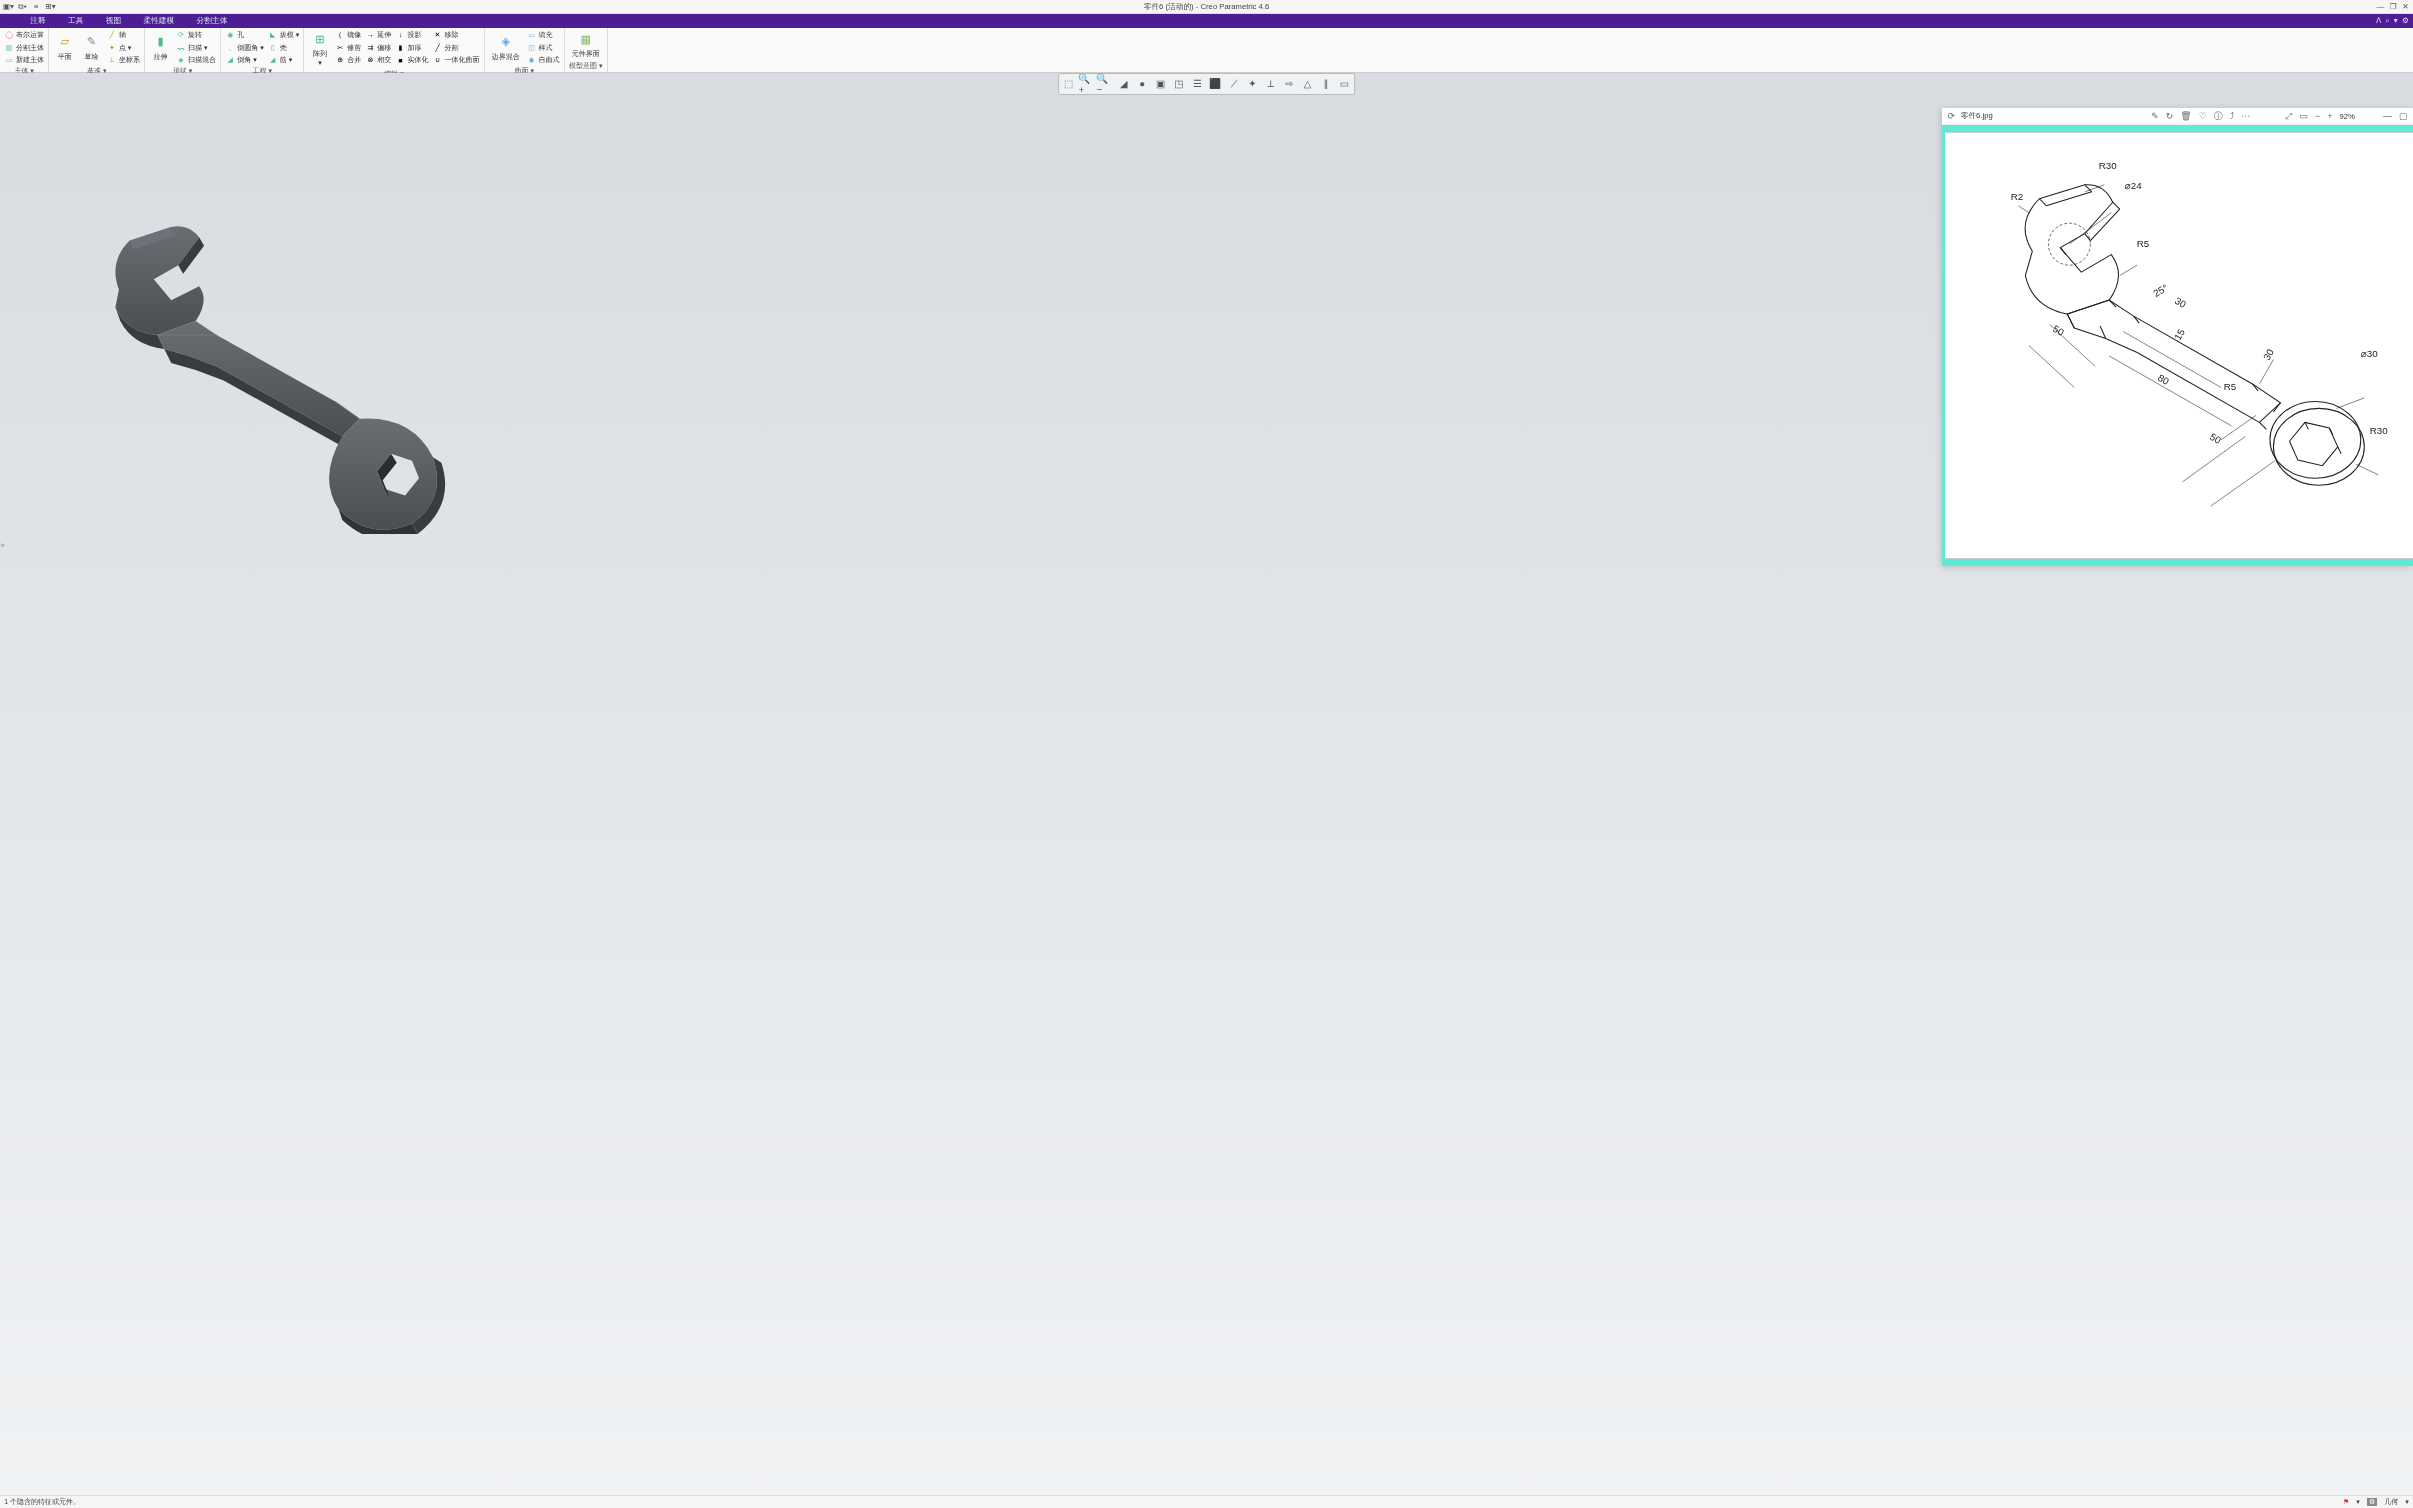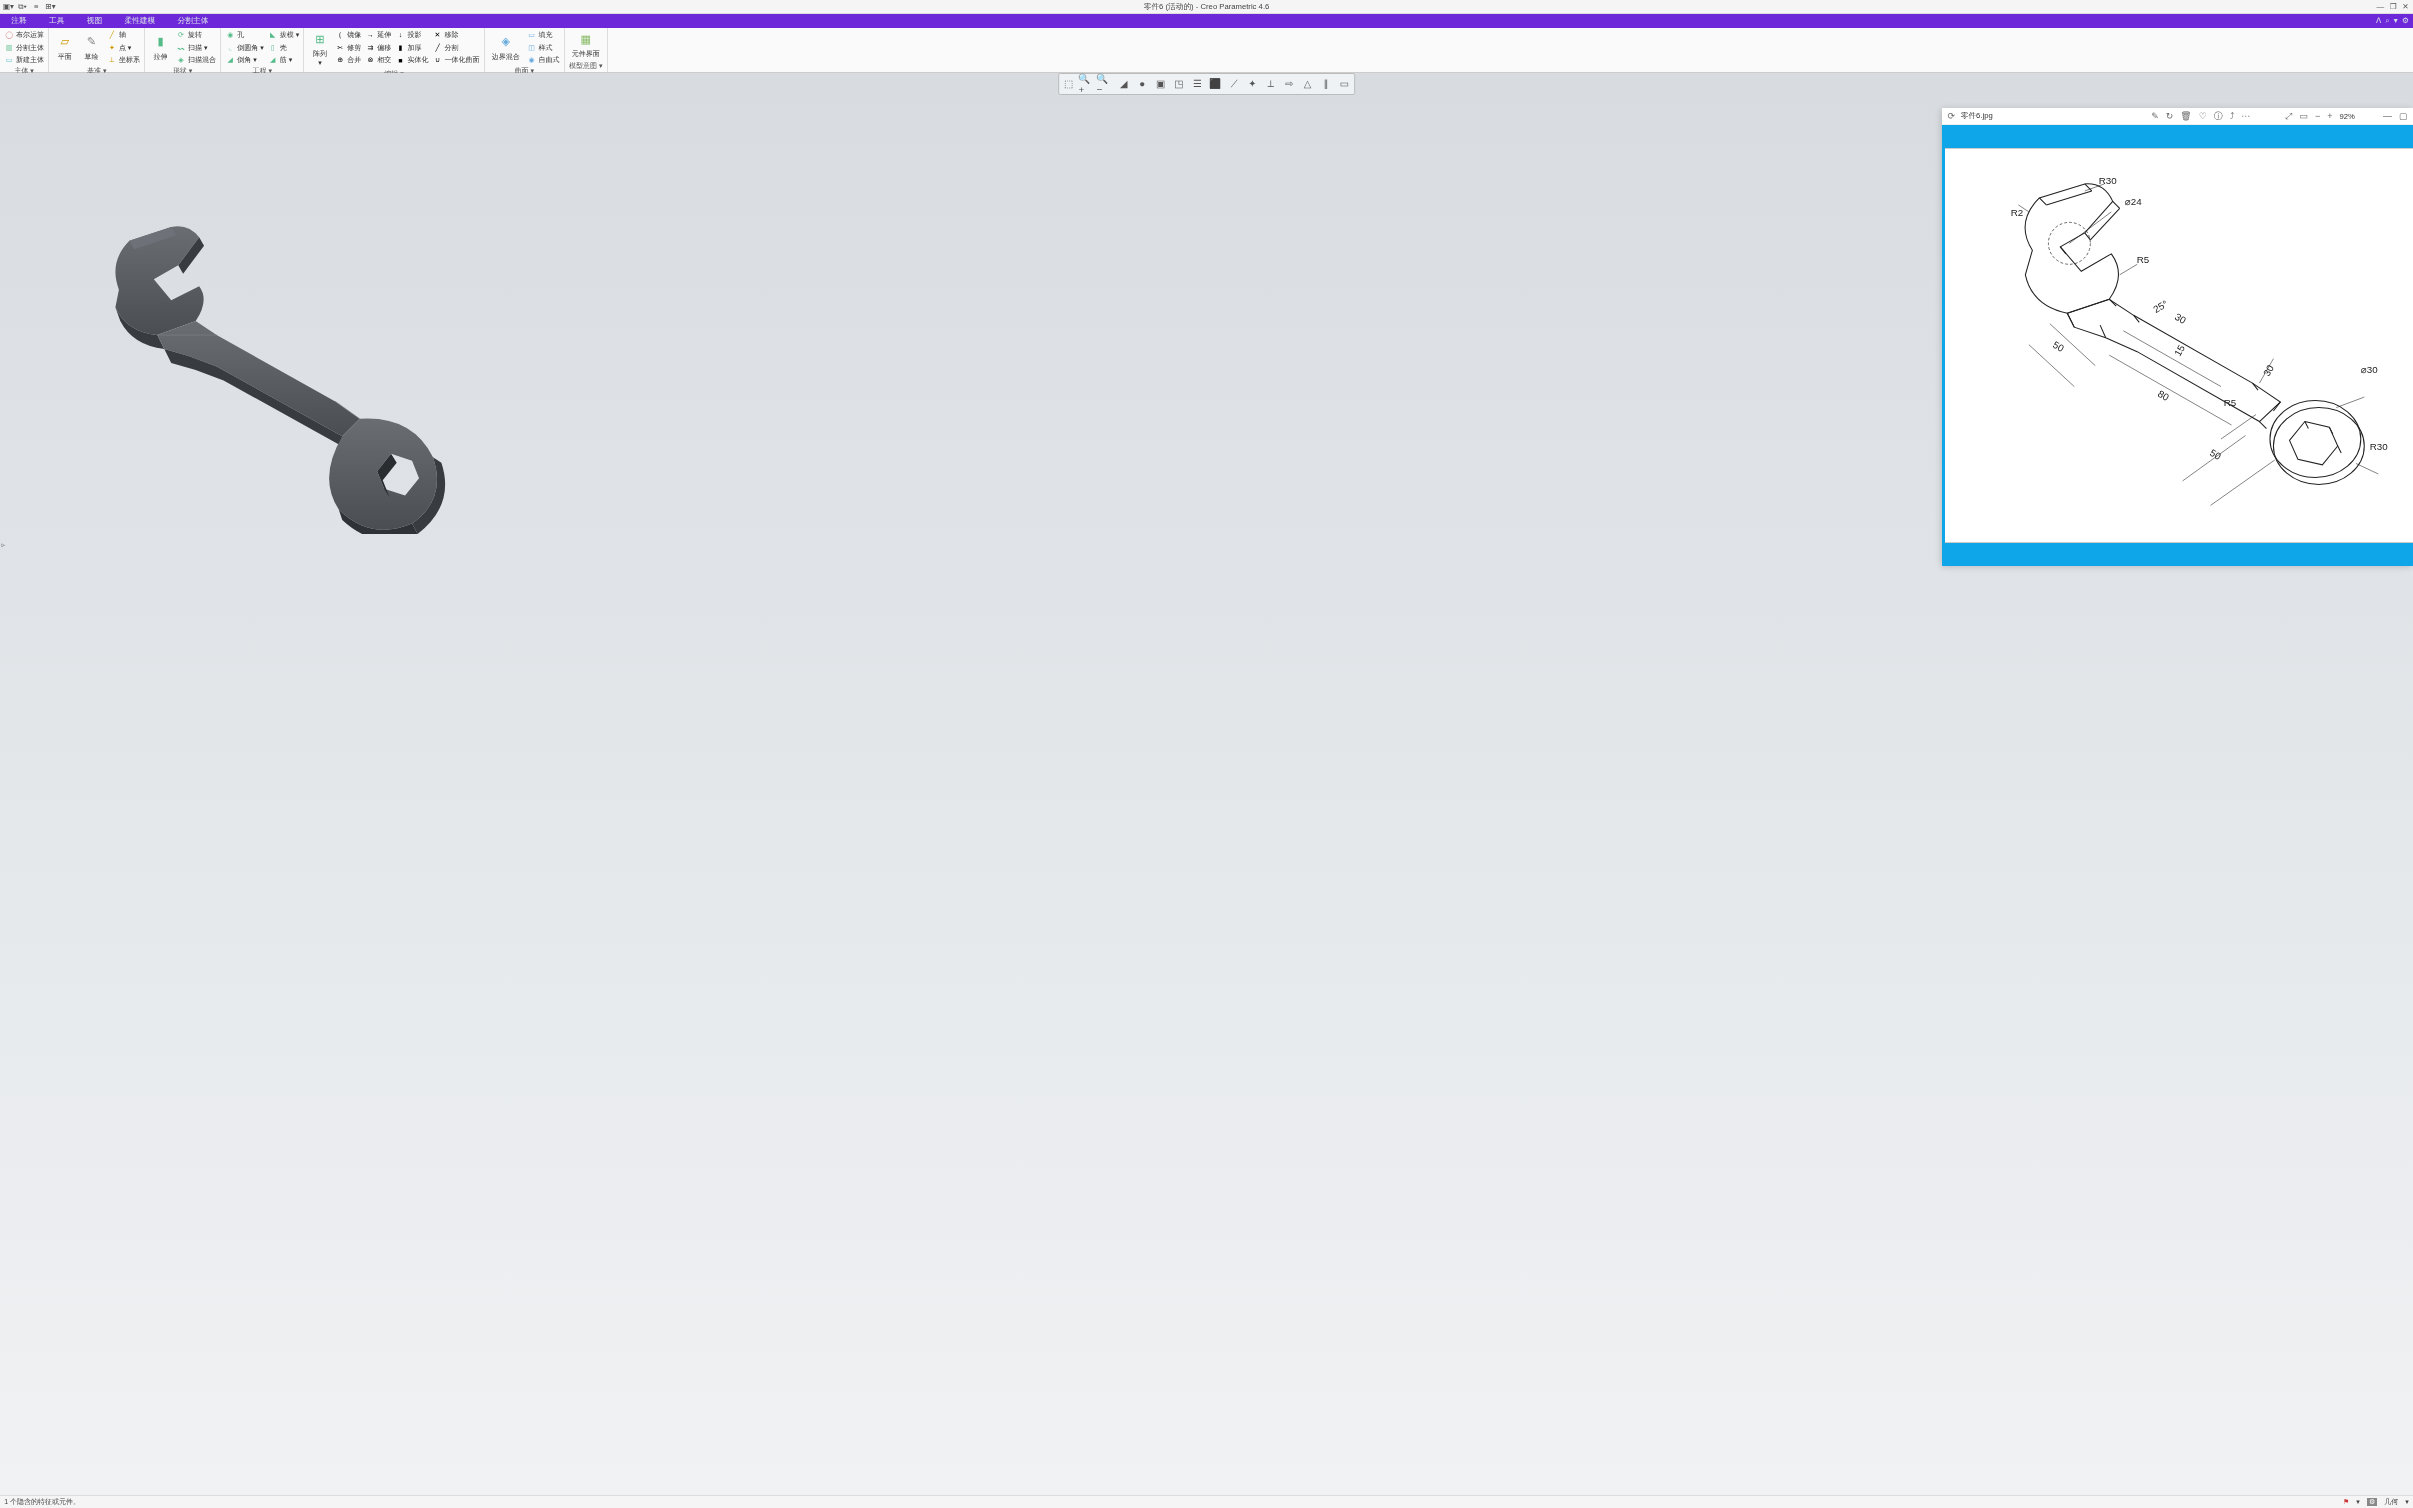--- a/index.html
+++ b/index.html
@@ -4,21 +4,21 @@
 <style>
 * { margin: 0; padding: 0; box-sizing: border-box; font-family: "Microsoft YaHei", Arial, sans-serif; }
 html, body { width: 100%; height: 100%; overflow: hidden; background: #fff; font-size: 8.4px; }
 
 .titlebar { height: 14px; background: #f5f5f5; border-bottom: 0.7px solid #ddd; display: flex; align-items: center; position: relative; }
 .titlebar .qat { display: flex; gap: 2.8px; padding-left: 2.8px; align-items: center; }
 .titlebar .qat .ico { width: 11.2px; height: 11.2px; display: flex; align-items: center; justify-content: center; font-size: 7.7px; color: #555; }
 .titlebar .title { position: absolute; left: 50%; transform: translateX(-50%); font-size: 7.7px; color: #444; }
 .titlebar .winbtns { margin-left: auto; display: flex; gap: 5.6px; padding-right: 4.2px; font-size: 7.7px; color: #555; }
 
-.menubar { height: 14px; background: #6d28d9; display: flex; align-items: center; position: relative; }
+.menubar { height: 14px; background: #4c1d95; display: flex; align-items: center; position: relative; padding-left: 19px; }
 .menubar .tab { padding: 0 11.2px; height: 100%; display: flex; align-items: center; color: #d8e0e8; font-size: 7.7px; cursor: pointer; }
 .menubar .right-icons { margin-left: auto; display: flex; gap: 4.2px; padding-right: 4.2px; color: #d8e0e8; font-size: 7.7px; }
 
 .ribbon { height: 45px; background: #fafafa; border-bottom: 0.7px solid #ccc; display: flex; }
 .ribbon .group { border-right: 0.7px solid #ddd; padding: 1.4px 4.2px 0 4.2px; display: flex; flex-direction: column; position: relative; }
 .ribbon .group .content { flex: 1; display: flex; gap: 4.2px; }
 .ribbon .group .label { text-align: center; font-size: 7px; color: #555; padding: 0.7px 0; }
 .ribbon .bigbtn { display: flex; flex-direction: column; align-items: center; justify-content: center; padding: 1.4px 2.8px; cursor: pointer; }
 .ribbon .bigbtn .bi { width: 17px; height: 17px; display: flex; align-items: center; justify-content: center; font-size: 11.2px; color: #3b7fc4; }
 .ribbon .bigbtn span { font-size: 7px; color: #333; margin-top: 1.4px; }
@@ -34,21 +34,21 @@
 
 .wrench-3d { position: absolute; left: 42px; top: 112px; width: 433px; height: 349px; }
 
 .img-viewer { position: absolute; top: 108px; right: 0; width: 471px; height: 458px; background: #fff; box-shadow: -1.4px 1.4px 7px rgba(0,0,0,0.2); display: flex; flex-direction: column; }
 .img-viewer .iv-header { height: 17px; border-bottom: 0.7px solid #eee; display: flex; align-items: center; padding: 0 5.6px; gap: 7px; }
 .img-viewer .iv-header .left { display: flex; align-items: center; gap: 5.6px; flex: 1; }
 .img-viewer .iv-header .fname { font-size: 7.7px; color: #333; }
 .img-viewer .iv-header .ivico { font-size: 9px; color: #666; cursor: pointer; }
 .img-viewer .iv-header .right { display: flex; align-items: center; gap: 7px; }
 .img-viewer .iv-header .zoom { font-size: 7.7px; color: #333; }
-.img-viewer .iv-body { flex: 1; background: #0ea5e9; padding: 7px 0 7px 0; display: flex; align-items: center; }
+.img-viewer .iv-body { flex: 1; background: #5eead4; padding: 7px 0 7px 0; display: flex; }
 .img-viewer .iv-body .page { background: #fff; margin-left: 2.8px; flex: 1; position: relative; border-top: 0.7px solid #ccc; border-bottom: 0.7px solid #ccc; }
 
 .dim-label { position: absolute; font-family: Arial; font-size: 9.8px; color: #222; }
 
 .statusbar { position: absolute; bottom: 0; left: 0; right: 0; height: 12.6px; background: #f5f5f5; border-top: 0.7px solid #ddd; display: flex; align-items: center; padding: 0 4.2px; font-size: 7px; color: #444; }
 .statusbar .right { margin-left: auto; display: flex; gap: 7px; align-items: center; }
 
 .starticon { position: absolute; left: 1.4px; top: 541px; font-size: 7px; color: #666; }
 </style>
 </head>

